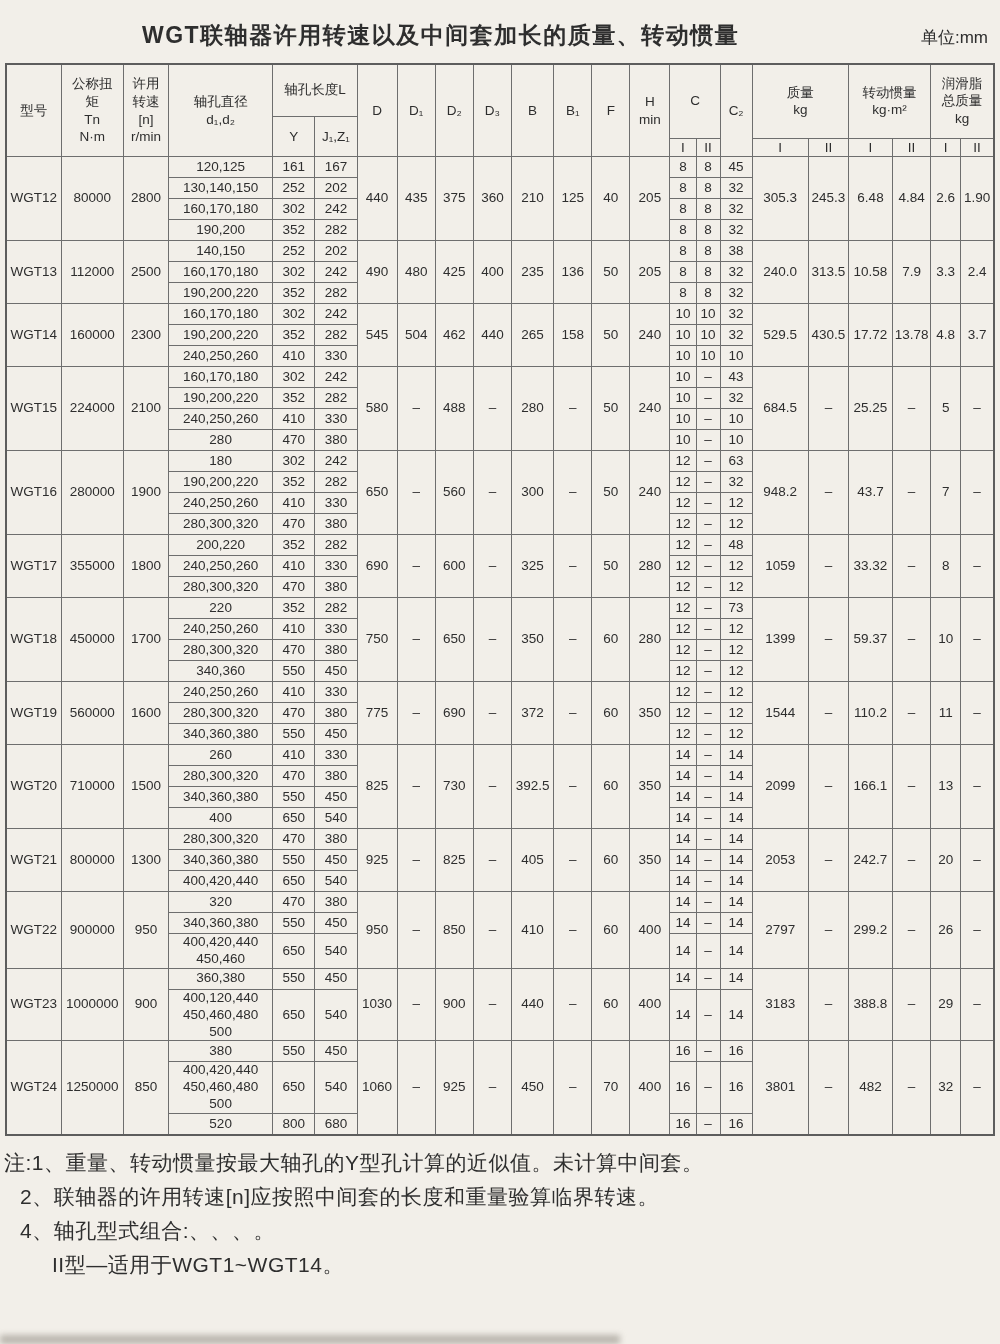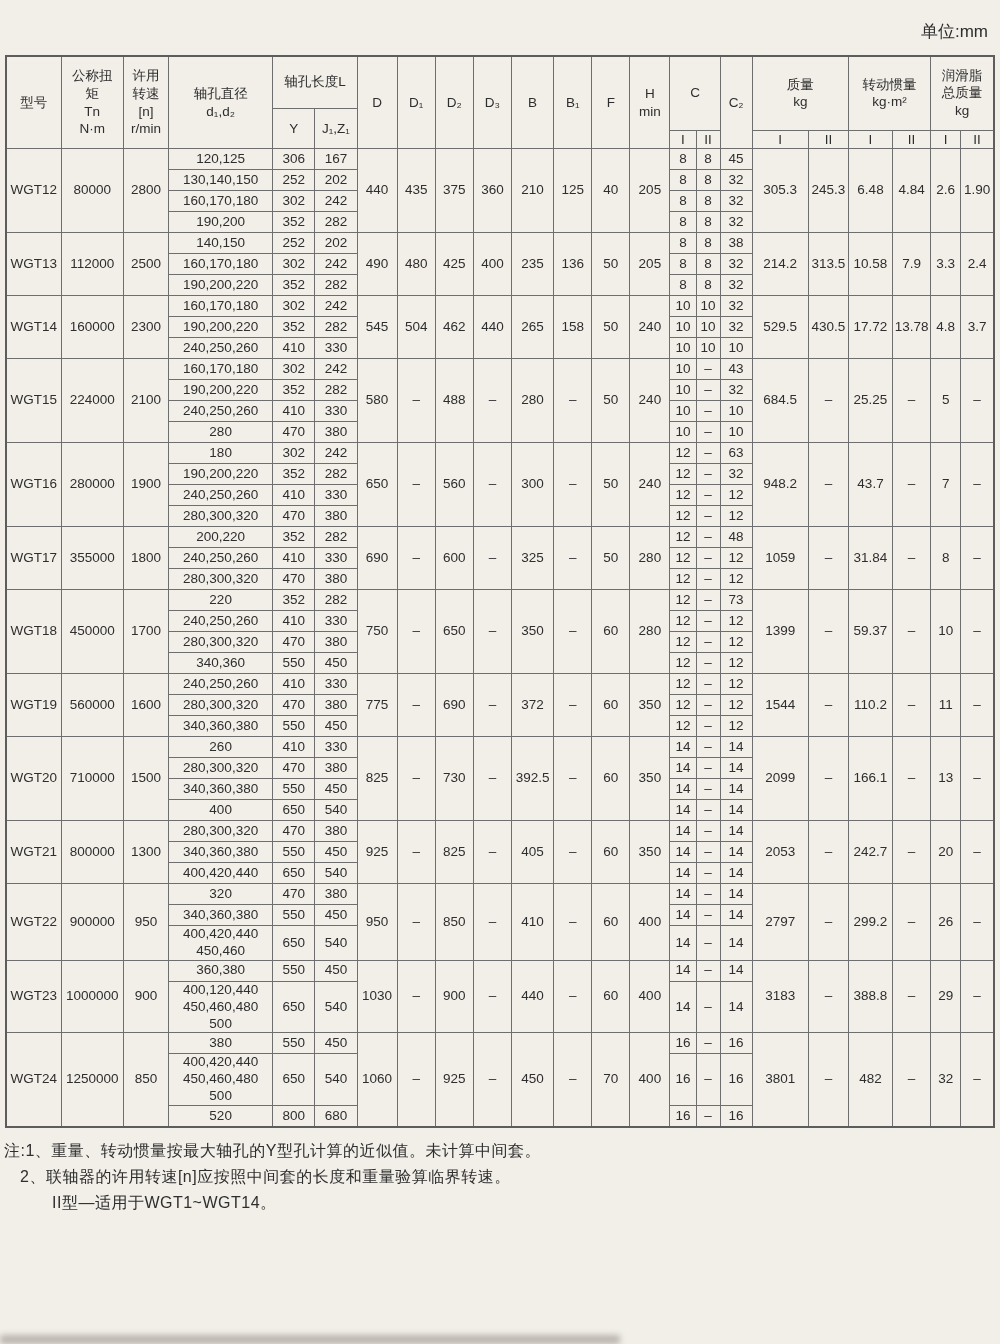--- a/index.html
+++ b/index.html
@@ -16,33 +16,34 @@
     border:2px solid #5d5d5d;
   }
   th,td{
     border:1px solid #6e6e6e;text-align:center;vertical-align:middle;
     padding:0 1px;font-weight:400;overflow:hidden;
   }
   thead th{font-size:13.5px;line-height:1.3;}
   tbody td{font-size:13.5px;height:20px;line-height:1.1;}
   .pre{white-space:pre-line;}
   .bore{white-space:pre-line;line-height:1.25;text-align:center;}
-  .notes{margin:10px 4px 0 4px;font-size:16px;line-height:1.62;letter-spacing:0.5px;}
+  .notes{margin:10px 4px 0 4px;font-size:21px;line-height:1.62;letter-spacing:0.5px;}
   .notes div{white-space:nowrap;}
   .n-ind{margin-left:16px;}
   .n-ind2{margin-left:48px;}
   .smudge{
     position:absolute;left:0;bottom:0;width:62%;height:9px;
     background:#9a958c;filter:blur(3px);opacity:.65;
   }
 </style>
 </head>
 <body>
 
 <div class="titlebar">
+  <span class="title">WGT联轴器许用转速以及中间套加长的质量、转动惯量</span>
   <span class="unit">单位:mm</span>
 </div>
 
 <table>
   <colgroup>
     <col style="width:55px">
       <col style="width:62px">
       <col style="width:45px">
     <col style="width:104px">
       <col style="width:42px">
@@ -112,21 +113,21 @@
       <th>I</th>
       <th>II</th>
     </tr>
   </thead>
   <tbody>
       <tr>
         <td rowspan="4">WGT12</td>
         <td rowspan="4">80000</td>
         <td rowspan="4">2800</td>
         <td class="bore">120,125</td>
-        <td>306</td>
+        <td>161</td>
         <td>167</td>
         <td rowspan="4">440</td>
         <td rowspan="4">435</td>
         <td rowspan="4">375</td>
         <td rowspan="4">360</td>
         <td rowspan="4">210</td>
         <td rowspan="4">125</td>
         <td rowspan="4">40</td>
         <td rowspan="4">205</td>
         <td>8</td>
@@ -174,21 +175,21 @@
         <td rowspan="3">480</td>
         <td rowspan="3">425</td>
         <td rowspan="3">400</td>
         <td rowspan="3">235</td>
         <td rowspan="3">136</td>
         <td rowspan="3">50</td>
         <td rowspan="3">205</td>
         <td>8</td>
         <td>8</td>
         <td>38</td>
-        <td rowspan="3">214.2</td>
+        <td rowspan="3">240.0</td>
         <td rowspan="3">313.5</td>
         <td rowspan="3">10.58</td>
         <td rowspan="3">7.9</td>
         <td rowspan="3">3.3</td>
         <td rowspan="3">2.4</td>
       </tr>
       <tr>
         <td class="bore">160,170,180</td>
         <td>302</td>
         <td>242</td>
@@ -356,21 +357,21 @@
         <td rowspan="3">–</td>
         <td rowspan="3">325</td>
         <td rowspan="3">–</td>
         <td rowspan="3">50</td>
         <td rowspan="3">280</td>
         <td>12</td>
         <td>–</td>
         <td>48</td>
         <td rowspan="3">1059</td>
         <td rowspan="3">–</td>
-        <td rowspan="3">31.84</td>
+        <td rowspan="3">33.32</td>
         <td rowspan="3">–</td>
         <td rowspan="3">8</td>
         <td rowspan="3">–</td>
       </tr>
       <tr>
         <td class="bore">240,250,260</td>
         <td>410</td>
         <td>330</td>
         <td>12</td>
         <td>–</td>
@@ -683,16 +684,17 @@
         <td>16</td>
         <td>–</td>
         <td>16</td>
       </tr>
     </tbody>
 </table>
 
 <div class="notes">
   <div>注:1、重量、转动惯量按最大轴孔的Y型孔计算的近似值。未计算中间套。</div>
   <div class="n-ind">2、联轴器的许用转速[n]应按照中间套的长度和重量验算临界转速。</div>
+  <div class="n-ind">4、轴孔型式组合:、、、。</div>
   <div class="n-ind2">II型—适用于WGT1~WGT14。</div>
 </div>
 
 <div class="smudge"></div>
 
 </body></html>

